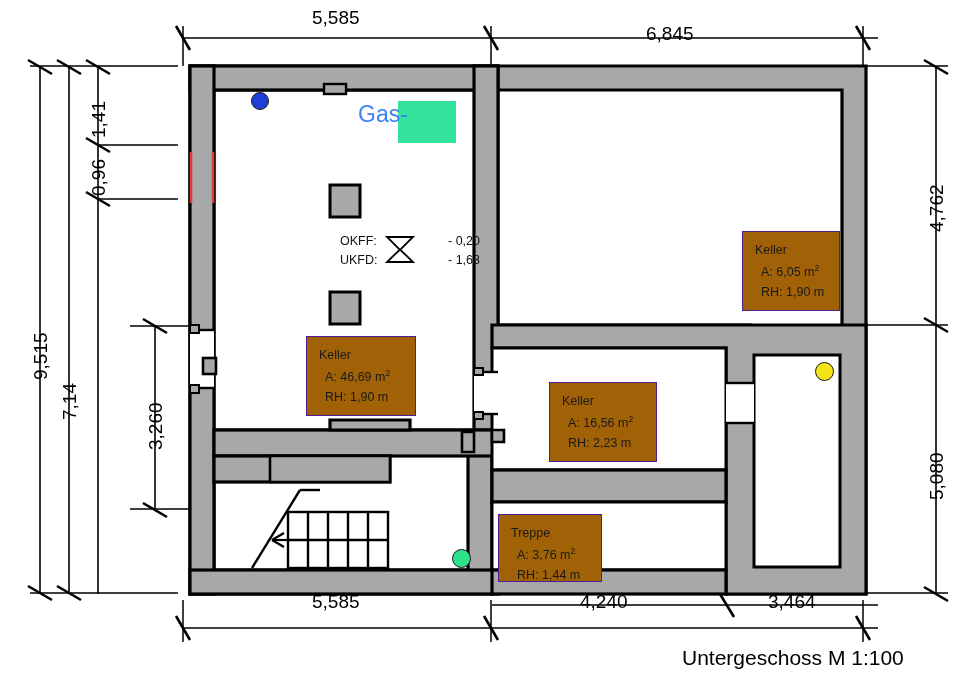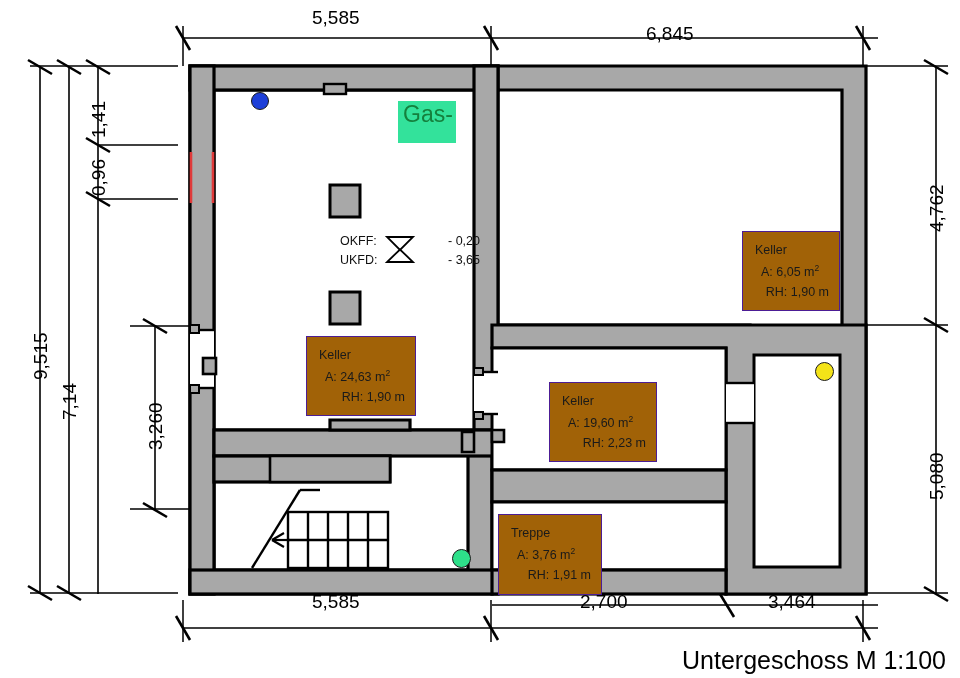--- a/index.html
+++ b/index.html
@@ -53,21 +53,21 @@
     border: 1px solid #4c1d95;
     box-sizing: border-box;
     font-family: "Liberation Sans", sans-serif;
     font-size: 12.5px;
     color: #1a1a1a;
     padding: 8px 10px 8px 12px;
     line-height: 1.65;
   }
   .room-box .rb-name { display: block; }
   .room-box .rb-area { display: block; padding-left: 6px; }
-  .room-box .rb-rh   { display: block; padding-left: 6px; text-align: right; }
+  .room-box .rb-rh   { display: block; padding-left: 6px; }
   sup { font-size: 8.5px; vertical-align: super; }
 
   .lvl-block {
     position: absolute;
     font-family: "Liberation Sans", sans-serif;
     font-size: 12.5px;
     color: #111111;
     line-height: 1.55;
     white-space: nowrap;
   }
@@ -76,35 +76,34 @@
   .lvl-val { display: inline-block; padding-left: 4px; }
 
   .gas-swatch {
     position: absolute;
     background: #33e29b;
   }
   .gas-label {
     position: absolute;
     font-family: "Liberation Sans", sans-serif;
     font-size: 23px;
-    color: #15803d;
-    text-align: center;
+    color: #3b82f6;
     line-height: 1.15;
     white-space: nowrap;
   }
   .marker-dot {
     position: absolute;
     border-radius: 50%;
     border: 1px solid #1a1a1a;
     box-sizing: border-box;
   }
   .title-text {
     position: absolute;
     font-family: "Liberation Sans", sans-serif;
-    font-size: 25px;
+    font-size: 21px;
     color: #000000;
     white-space: nowrap;
   }
 </style>
 </head>
 <body>
 
 <div id="plan-root">
 
   <svg class="plan-svg" viewBox="0 0 960 678">
@@ -294,57 +293,57 @@
   <div class="dim-text vert" style="left:31px; top:380px; transform: rotate(-90deg);">9,515</div>
   <div class="dim-text vert" style="left:60px; top:420px; transform: rotate(-90deg);">7,14</div>
   <div class="dim-text vert" style="left:89px; top:138px; transform: rotate(-90deg);">1,41</div>
   <div class="dim-text vert" style="left:89px; top:196px; transform: rotate(-90deg);">0,96</div>
   <div class="dim-text vert" style="left:146px; top:450px; transform: rotate(-90deg);">3,260</div>
 
   <div class="dim-text vert" style="left:927px; top:232px; transform: rotate(-90deg);">4,762</div>
   <div class="dim-text vert" style="left:927px; top:500px; transform: rotate(-90deg);">5,080</div>
 
   <div class="dim-text" style="left:312px; top:592px;">5,585</div>
-  <div class="dim-text" style="left:580px; top:592px;">2,700</div>
+  <div class="dim-text" style="left:580px; top:592px;">4,240</div>
   <div class="dim-text" style="left:768px; top:592px;">3,464</div>
 
   <div class="room-box" style="left:306px; top:336px; width:110px; height:80px;">
     <span class="rb-name">Keller</span>
-    <span class="rb-area"><span>A: 24,63 m</span><sup>2</sup></span>
+    <span class="rb-area"><span>A: 46,69 m</span><sup>2</sup></span>
     <span class="rb-rh">RH: 1,90 m</span>
   </div>
 
   <div class="room-box" style="left:549px; top:382px; width:108px; height:80px;">
     <span class="rb-name">Keller</span>
-    <span class="rb-area"><span>A: 19,60 m</span><sup>2</sup></span>
+    <span class="rb-area"><span>A: 16,56 m</span><sup>2</sup></span>
     <span class="rb-rh">RH: 2,23 m</span>
   </div>
 
   <div class="room-box" style="left:742px; top:231px; width:98px; height:80px;">
     <span class="rb-name">Keller</span>
     <span class="rb-area"><span>A: 6,05 m</span><sup>2</sup></span>
     <span class="rb-rh">RH: 1,90 m</span>
   </div>
 
-  <div class="room-box" style="left:498px; top:514px; width:104px; height:81px;">
+  <div class="room-box" style="left:498px; top:514px; width:104px; height:68px;">
     <span class="rb-name">Treppe</span>
     <span class="rb-area"><span>A: 3,76 m</span><sup>2</sup></span>
-    <span class="rb-rh">RH: 1,91 m</span>
+    <span class="rb-rh">RH: 1,44 m</span>
   </div>
 
   <div class="lvl-block" style="left:340px; top:232px;">
     <div class="lvl-row">
       <span class="lvl-key">OKFF:</span>
       <span style="display:inline-block;width:36px;"></span>
       <span class="lvl-val">- 0,20</span>
     </div>
     <div class="lvl-row">
       <span class="lvl-key">UKFD:</span>
       <span style="display:inline-block;width:36px;"></span>
-      <span class="lvl-val">- 3,65</span>
+      <span class="lvl-val">- 1,63</span>
     </div>
   </div>
 
   <div class="gas-swatch" style="left:398px; top:101px; width:58px; height:42px;"></div>
   <div class="gas-label" style="left:358px; top:101px; width:140px;">
     <span>Gas-</span><br>
   </div>
 
   <div class="marker-dot" style="left:251px; top:92px; width:18px; height:18px; background:#1d3fd8;"></div>
   <div class="marker-dot" style="left:452px; top:549px; width:19px; height:19px; background:#2ee08a;"></div>

